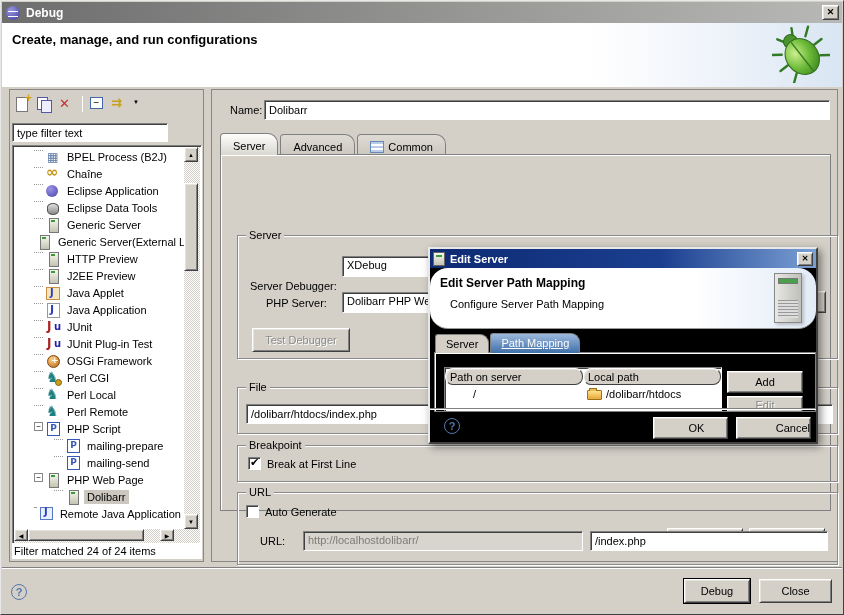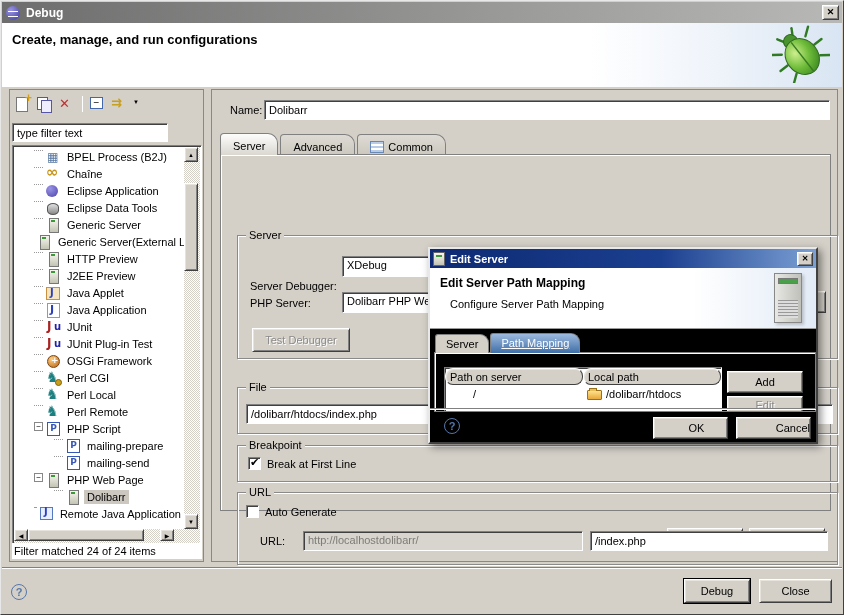--- a/index.html
+++ b/index.html
@@ -136,21 +136,21 @@
          align-items:center; gap:4px; position:relative; }
   .tab.active { background:linear-gradient(180deg,#fdfdfc,#dad7d0); height:22px; z-index:2; }
   .tab-ico { width:14px; height:12px; border:1px solid #6888b8;
              background:repeating-linear-gradient(180deg,#b8cce8 0 2px,#fff 2px 4px); }
   .tabarea { position:absolute; left:8px; top:64px; width:611px; height:357px; border:1px solid #808080;
              box-shadow:inset 1px 1px 0 #fff; background:#d4d0c8; z-index:1; }
 
   .g-server { left:16px; top:80px; width:601px; height:124px; }
   .lbl-sdbg { position:absolute; left:12px; top:25px;margin-top:19px; }
   .combo-sdbg { left:104px; top:20px; width:137px; height:21px; }
-  .lbl-psrv { position:absolute; left:12px; top:61px; }
+  .lbl-psrv { position:absolute; left:28px; top:61px; }
   .combo-psrv { left:104px; top:56px; width:333px; height:21px; }
   .btn-new { position:absolute; left:424px; top:55px; width:73px; height:22px; }
   .btn-configure { position:absolute; left:504px; top:55px; width:84px; height:22px; }
   .btn-test { position:absolute; left:14px; top:92px; width:98px; height:24px; }
 
   .g-file { left:16px; top:232px; width:601px; height:47px; }
   .file-field { position:absolute; left:8px; top:16px; width:587px; height:20px; }
 
   .g-break { left:16px; top:290px; width:601px; height:37px; }
   .break-row { position:absolute; left:10px; top:11px; display:flex; align-items:center; gap:6px; }
@@ -169,21 +169,21 @@
             border:2px solid; border-color:#e8e8e8 #404040 #404040 #e8e8e8; box-shadow:3px 3px 8px rgba(0,0,0,.45);
             z-index:10; }
   .dlg-title { position:absolute; left:0; top:0; right:0; height:19px;
                background:linear-gradient(90deg,#0d2a73,#1b3f8f 60%,#7ba0d4); display:flex; align-items:center; padding:0 3px; }
   .dlg-ico { width:12px; height:14px; background:linear-gradient(180deg,#f6f6ee,#c4c4b4); border:1px solid #666;
              margin-right:5px; position:relative; flex:none; }
   .dlg-ico::before { content:""; position:absolute; left:2px; top:2px; width:6px; height:2px; background:#3a9a3a; }
   .dlg-title .title { color:#fff; font-weight:bold; flex:1; }
   .dlg-x { width:16px; height:14px; font-size:8px; line-height:12px; font-weight:bold; }
   .dlg-header { position:absolute; left:0; top:19px; right:0; height:61px;
-                background:linear-gradient(90deg,#ffffff 68%,#e2ebf7); border-bottom:1px solid #9a9a9a; }
+                background:linear-gradient(90deg,#ffffff 68%,#e2ebf7); border-bottom:1px solid #9a9a9a;border-radius:18px; }
   .dlg-heading { position:absolute; left:10px; top:8px; font-size:12px; font-weight:bold; }
   .dlg-subheading { position:absolute; left:20px; top:30px; }
   .tower { position:absolute; right:14px; top:5px; width:28px; height:50px;
            background:linear-gradient(90deg,#e8e8e4,#c0c0ba); border:1px solid #888;
            box-shadow:2px 2px 3px rgba(0,0,0,.2); }
   .tower::before { content:""; position:absolute; left:3px; top:4px; right:3px; height:4px; background:#4aa04a; border:1px solid #777; }
   .tower::after { content:""; position:absolute; left:3px; right:3px; bottom:4px; height:18px;
            background:repeating-linear-gradient(180deg,#999 0 1px,#ddd 1px 3px); }
   .dtabrow { position:absolute; left:5px; top:84px; height:20px; display:flex; align-items:flex-end; z-index:2; }
   .dtab { height:19px; padding:3px 10px 0 10px; margin-right:1px; border:1px solid #808080; border-bottom:none;

